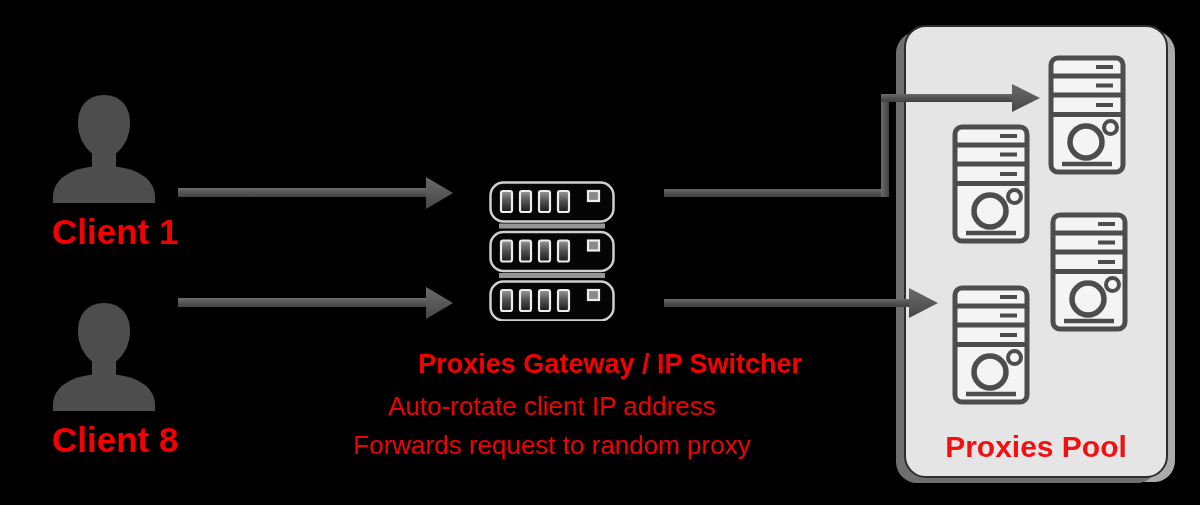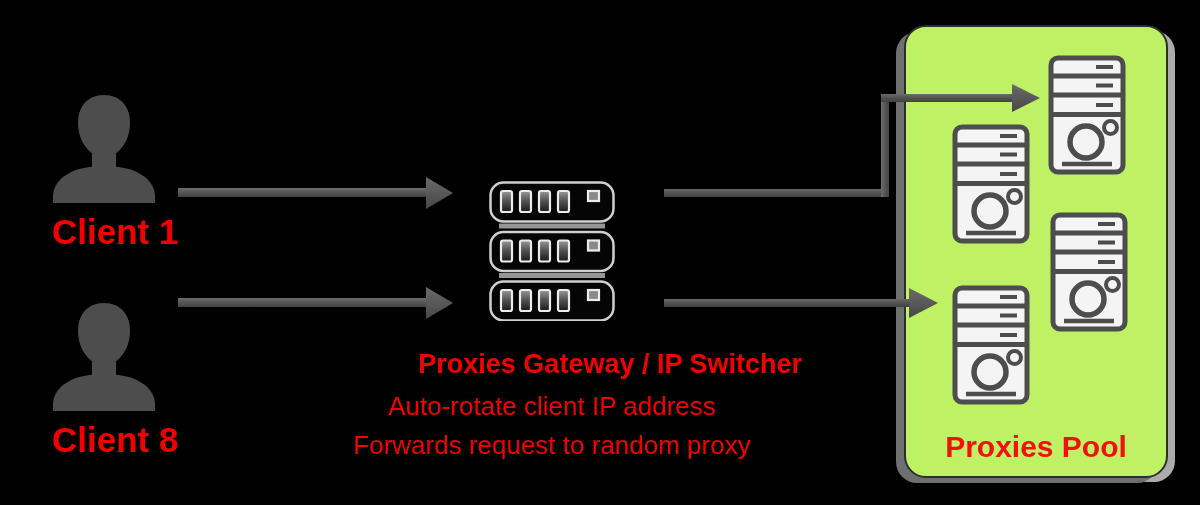--- a/index.html
+++ b/index.html
@@ -22,21 +22,21 @@
   .seg-h   { background:linear-gradient(180deg,#6a6a6a 0%,#545454 45%,#414141 100%); height:8px; }
   .head-right {
     background:linear-gradient(180deg,#6a6a6a,#474747);
     clip-path:polygon(0 0, 100% 50%, 0 100%);
   }
   .z-top { z-index:6; }
 
   
   .pool-box {
     left:904px; top:25px; width:264px; height:453px;
-    background:#bef264; border:2px solid #2d2d2d; border-radius:22px;
+    background:#e5e5e5; border:2px solid #2d2d2d; border-radius:22px;
     box-shadow:-9px 6px 0 -1px #6f6f6f, 8px 5px 0 -1px #ababab;
     z-index:2; box-sizing:border-box;
   }
 </style>
 </head>
 <body>
 
 <div class="stage">
 
   <svg width="0" height="0" style="position:absolute" aria-hidden="true">

